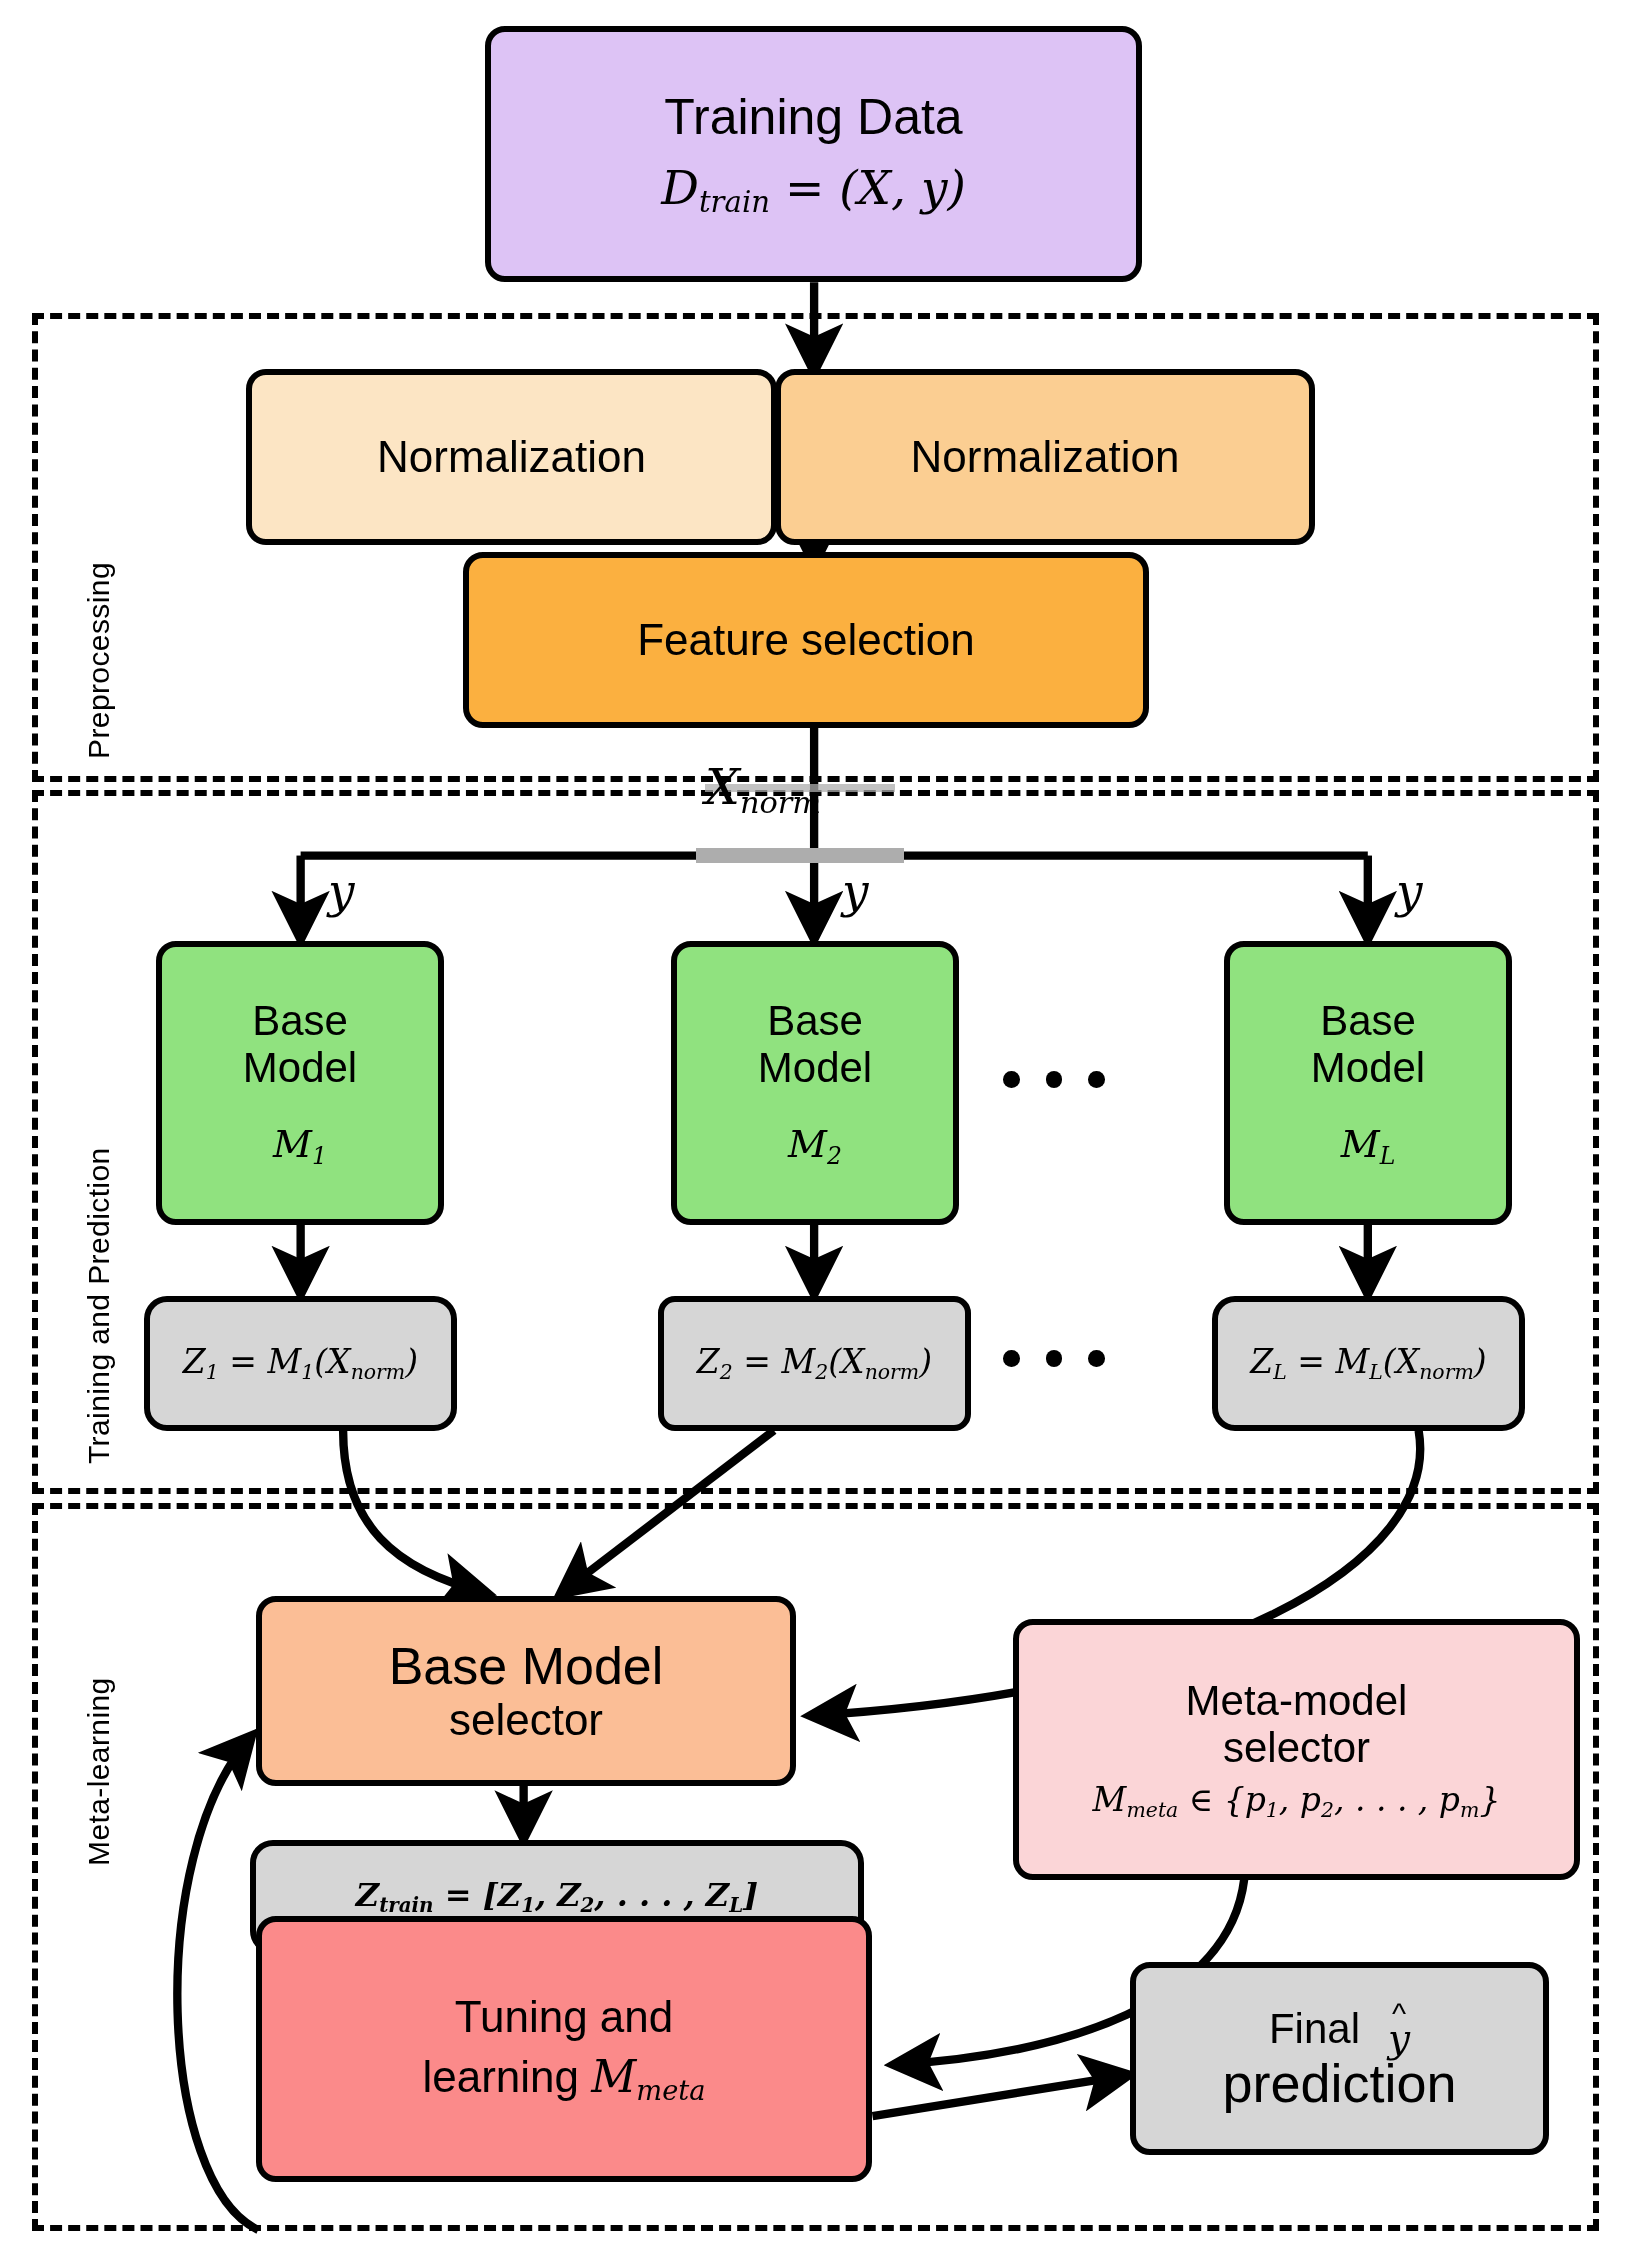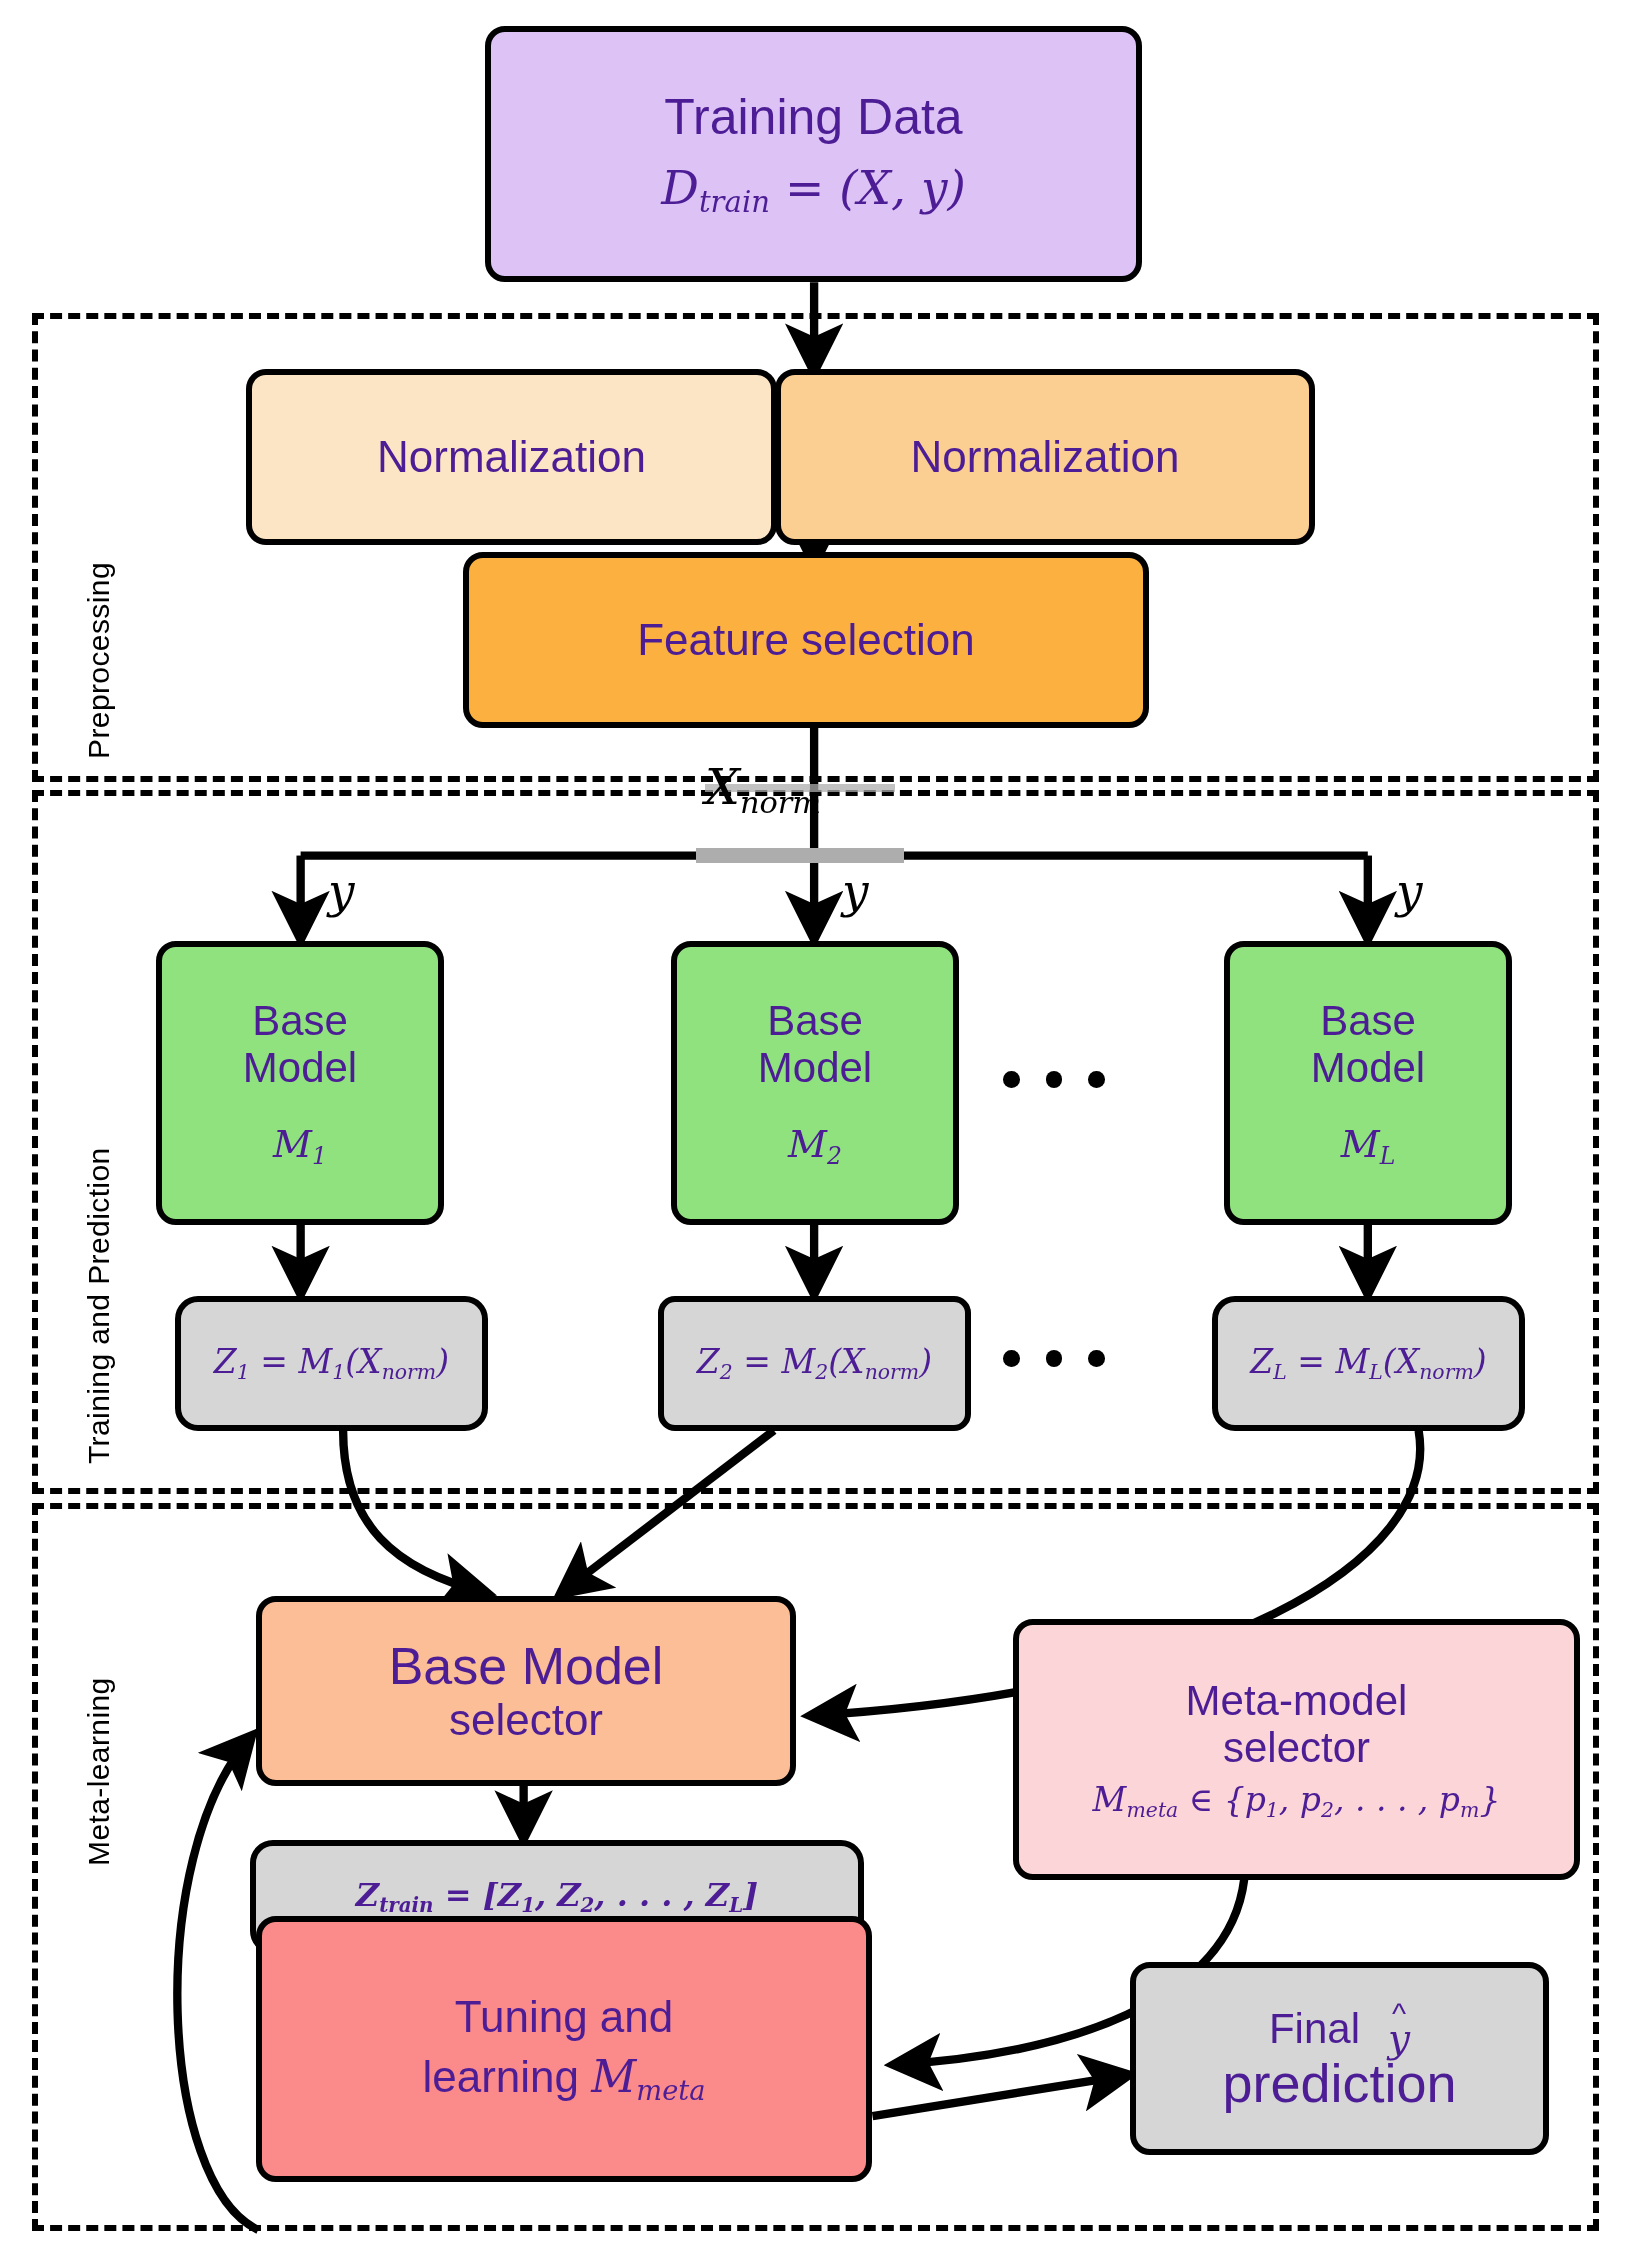--- a/index.html
+++ b/index.html
@@ -1,20 +1,20 @@
 <!DOCTYPE html>
 <html style="font-size:12px"><head>
 <meta charset="utf-8">
 <style>
   html,body{margin:0;padding:0;background:#ffffff;}
   body{font-family:"Liberation Sans", sans-serif;}
   #stage{position:relative;width:1629px;height:2261px;background:#fff;overflow:hidden;}
   .node{position:absolute;box-sizing:border-box;border:6.8px solid #000;border-radius:20px;
         display:flex;flex-direction:column;align-items:center;justify-content:center;
-        text-align:right;color:#4c1d95;line-height:1.12;z-index:5;}
+        text-align:right;color:#000000;line-height:1.12;z-index:5;}
   .node .ttl{font-family:"Liberation Sans",sans-serif;}
   .mth{font-family:"DejaVu Serif","Liberation Serif",serif;font-style:italic;}
   .sub{font-size:.62em;font-style:italic;vertical-align:-0.28em;}
   .region{position:absolute;box-sizing:border-box;border:6.8px dashed #000;z-index:1;background:transparent;}
   .rlabel{position:absolute;transform-origin:0 0;white-space:nowrap;
           font-family:"Liberation Sans",sans-serif;font-size:30px;color:#000;z-index:3;letter-spacing:0.4px;}
   svg.edges{position:absolute;left:0;top:0;width:1629px;height:2261px;z-index:4;pointer-events:none;}
   .elbl{position:absolute;z-index:6;font-family:"DejaVu Serif","Liberation Serif",serif;
         font-style:italic;color:#000;}
   .xnormlbl{position:absolute;z-index:6;background:transparent;
@@ -136,21 +136,21 @@
     <i></i>
     <i></i>
     <i></i>
   </div>
   <div class="dots" style="left:1003px;top:1350px;">
     <i></i>
     <i></i>
     <i></i>
   </div>
 
-  <div class="node" style="left:144px;top:1296px;width:313px;height:135px;background:#D6D6D6;border-radius:23px;margin-left:31px;">
+  <div class="node" style="left:144px;top:1296px;width:313px;height:135px;background:#D6D6D6;border-radius:23px;">
     <div style="font-size:33px;">
       <span class="mth">Z</span><span class="mth sub">1</span><span class="mth"> = M</span><span class="mth sub">1</span><span class="mth">(X</span><span class="mth sub">norm</span><span class="mth">)</span>
     </div>
   </div>
 
   <div class="node" style="left:658px;top:1296px;width:313px;height:135px;background:#D6D6D6;border-radius:17px;">
     <div style="font-size:33px;">
       <span class="mth">Z</span><span class="mth sub">2</span><span class="mth"> = M</span><span class="mth sub">2</span><span class="mth">(X</span><span class="mth sub">norm</span><span class="mth">)</span>
     </div>
   </div>

